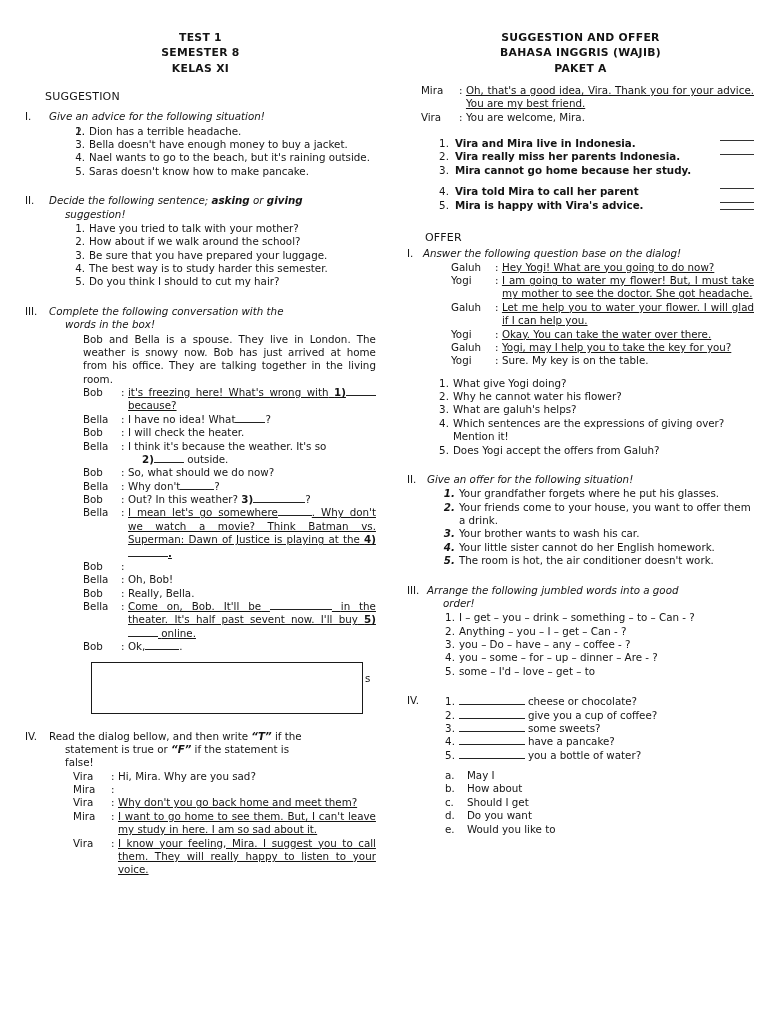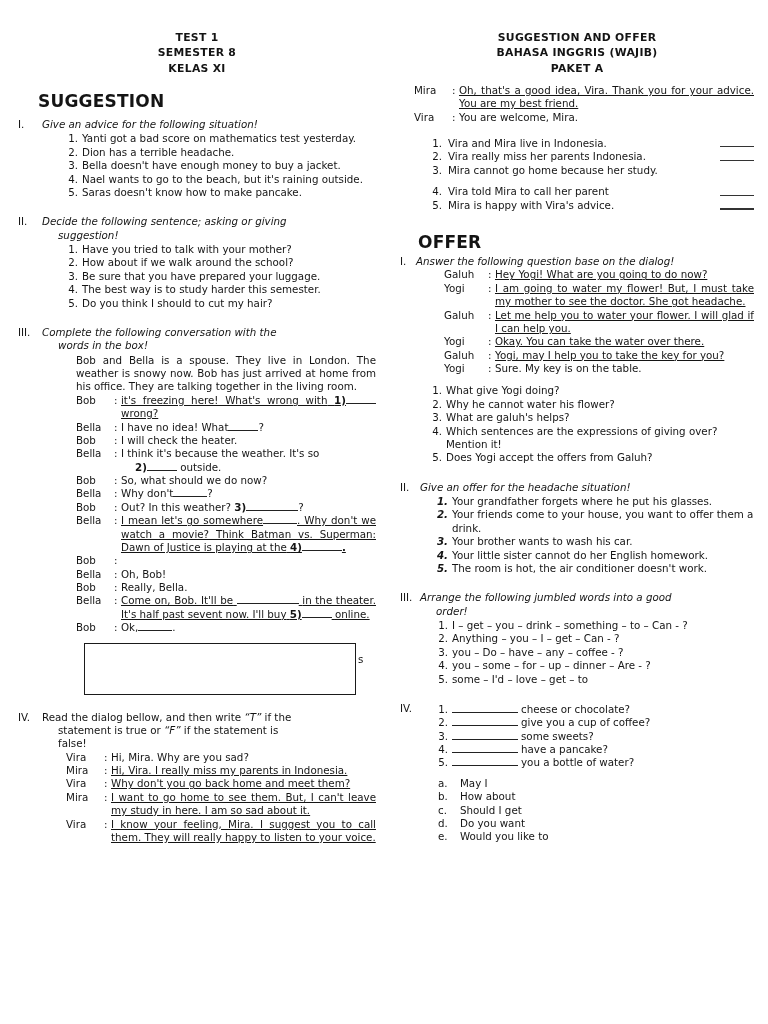--- a/index.html
+++ b/index.html
@@ -10,38 +10,38 @@
     height: 1024px;
     background: #ffffff;
     font-family: "DejaVu Sans", "Liberation Sans", sans-serif;
     color: #141414;
     font-size: 10.3px;
     line-height: 1.30;
     overflow: hidden;
   }
   .page { position: relative; width: 768px; height: 1024px; padding: 30px 14px 0 14px; }
   .cols { display: flex; gap: 16px; align-items: flex-start; }
-  .col { width: 365px; }
+  .col { width: 365px; margin-left: 7px; }
   .col.left { padding-left: 4px; }
   .col.right { padding-left: 8px; }
 
   .doc-head { text-align: center; font-weight: bold; font-size: 10.8px; line-height: 1.42; letter-spacing: .3px; }
   .doc-head div { white-space: pre; }
 
-  .sec-title { font-weight: bold; font-size: 17px; margin: 2px 0 1px 20px; letter-spacing:.2px; }
+  .sec-title { font-weight: normal; font-size: 11px; margin: 2px 0 1px 20px; letter-spacing:.2px; }
   .sec-title.rt { margin-left: 18px; }
 
   
   .item { display: flex; margin-top: 6px; }
   .item .rn { width: 24px; flex: 0 0 24px; font-style: italic; }
   .item .rn.up { font-style: normal; }
   .item .bd { flex: 1 1 auto; }
   .instr { font-style: italic; text-indent: 0; padding-left: 0; }
   .instr .cont { display:block; padding-left: 16px; }
-  .instr b { font-weight: normal; font-style: italic; }
+  .instr b { font-weight: bold; font-style: italic; }
 
   
   ol.nlist { list-style: none; margin: 1px 0 0 0; padding: 0 0 0 18px; }
   ol.nlist > li { position: relative; padding-left: 22px; margin-top: 0px; }
   ol.nlist > li .num { position: absolute; left: 0; width: 18px; text-align: right; }
   ol.nlist.bold > li .num { font-weight: bold; font-style: italic; }
   ol.nlist.lp > li { padding-left: 26px; }
   ol.nlist.lp > li .num { width: 20px; }
 
   
@@ -60,21 +60,21 @@
   .drow .spk.w { flex: 0 0 44px; width: 44px; }
   .drow .col2 { flex: 0 0 7px; width: 7px; }
   .drow .txt { flex: 1 1 auto; text-align: justify; }
   .drow .txt.j { text-align: justify; text-align-last: left; text-decoration: underline; }
   .blank { display: inline-block; border-bottom: 1px solid #222; vertical-align: baseline; }
   .b4 { width: 30px; } .b5 { width: 34px; } .b6 { width: 40px; }
   .b8 { width: 52px; } .b10 { width: 62px; }
   b.n { font-weight: bold; }
 
   
-  .tfrow { display: flex; align-items: flex-end; }
+  .tfrow { display: flex; align-items: center; font-weight: bold; }
   .tfrow .tftext { flex: 1 1 auto; }
   .tfline { display:inline-block; width: 34px; border-bottom: 1.6px solid #333; margin-left: 6px; position: relative; top: -3px; }
 
   .answerbox { border: 1.1px solid #1a1a1a; height: 52px; margin: 8px 0 0 42px; width: 272px; }
   .stray-s { position: absolute; font-size: 10.3px; } .gap8 { height: 8px; } .gap10 { height: 10px; }
   .gap12 { height: 12px; }
   .fillline { display:inline-block; width: 66px; border-bottom: 1px solid #222; margin-right: 3px; }
 </style>
 </head>
 <body>
@@ -92,21 +92,21 @@
 
       <div class="gap12"></div>
 
       <div class="sec-title">SUGGESTION</div>
 
       <div class="item">
         <div class="rn up">I.</div>
         <div class="bd">
           <div class="instr">Give an advice for the following situation!</div>
           <ol class="nlist">
-            <li><span class="num">1.</span><span>Yanti got a bad score on mathematics test yesterday.</span></li>
+            <li><span class="num">1.</span></li>
             <li><span class="num">2.</span><span>Dion has a terrible headache.</span></li>
             <li><span class="num">3.</span><span>Bella doesn't have enough money to buy a jacket.</span></li>
             <li><span class="num">4.</span><span>Nael wants to go to the beach, but it's raining outside.</span></li>
             <li><span class="num">5.</span><span>Saras doesn't know how to make pancake.</span></li>
           </ol>
         </div>
       </div>
 
       <div class="gap10"></div>
 
@@ -130,21 +130,21 @@
         <div class="rn up">III.</div>
         <div class="bd">
           <div class="instr"><span>Complete the following conversation with the</span><span class="cont">words in the box!</span></div>
 
           <div class="para">Bob and Bella is a spouse. They live in London. The weather is snowy now. Bob has just arrived at home from his office. They are talking together in the living room.</div>
 
           <div class="dlg">
             <div class="drow">
               <span class="spk">Bob</span>
                 <span class="col2">:</span>
-              <span class="txt j"><span>it's freezing here! What's wrong with</span> <b class="n">1)</b><span class="blank b4"></span> <span>wrong?</span></span>
+              <span class="txt j"><span>it's freezing here! What's wrong with</span> <b class="n">1)</b><span class="blank b4"></span> <span>because?</span></span>
             </div>
             <div class="drow">
               <span class="spk">Bella</span>
                 <span class="col2">:</span>
               <span class="txt"><span>I have no idea! What</span><span class="blank b4"></span><span>?</span></span>
             </div>
             <div class="drow">
               <span class="spk">Bob</span>
                 <span class="col2">:</span>
               <span class="txt">I will check the heater.</span>
@@ -216,21 +216,20 @@
 
           <div class="dlg d2">
             <div class="drow">
               <span class="spk">Vira</span>
                 <span class="col2">:</span>
               <span class="txt">Hi, Mira. Why are you sad?</span>
             </div>
             <div class="drow">
               <span class="spk">Mira</span>
                 <span class="col2">:</span>
-              <span class="txt j">Hi, Vira. I really miss my parents in Indonesia.</span>
             </div>
             <div class="drow">
               <span class="spk">Vira</span>
                 <span class="col2">:</span>
               <span class="txt j">Why don't you go back home and meet them?</span>
             </div>
             <div class="drow">
               <span class="spk">Mira</span>
                 <span class="col2">:</span>
               <span class="txt j">I want to go home to see them. But, I can't leave my study in here. I am so sad about it.</span>
@@ -363,21 +362,21 @@
             <li><span class="num">5.</span><span>Does Yogi accept the offers from Galuh?</span></li>
           </ol>
         </div>
       </div>
 
       <div class="gap10"></div>
 
       <div class="item">
         <div class="rn" style="width:20px;flex:0 0 20px;font-style:normal">II.</div>
         <div class="bd">
-          <div class="instr">Give an offer for the headache situation!</div>
+          <div class="instr">Give an offer for the following situation!</div>
           <ol class="nlist bold" style="padding-left:10px">
             <li><span class="num">1.</span><span>Your grandfather forgets where he put his glasses.</span></li>
             <li><span class="num">2.</span><span>Your friends come to your house, you want to offer them a drink.</span></li>
             <li><span class="num">3.</span><span>Your brother wants to wash his car.</span></li>
             <li><span class="num">4.</span><span>Your little sister cannot do her English homework.</span></li>
             <li><span class="num">5.</span><span>The room is hot, the air conditioner doesn't work.</span></li>
           </ol>
         </div>
       </div>
 

